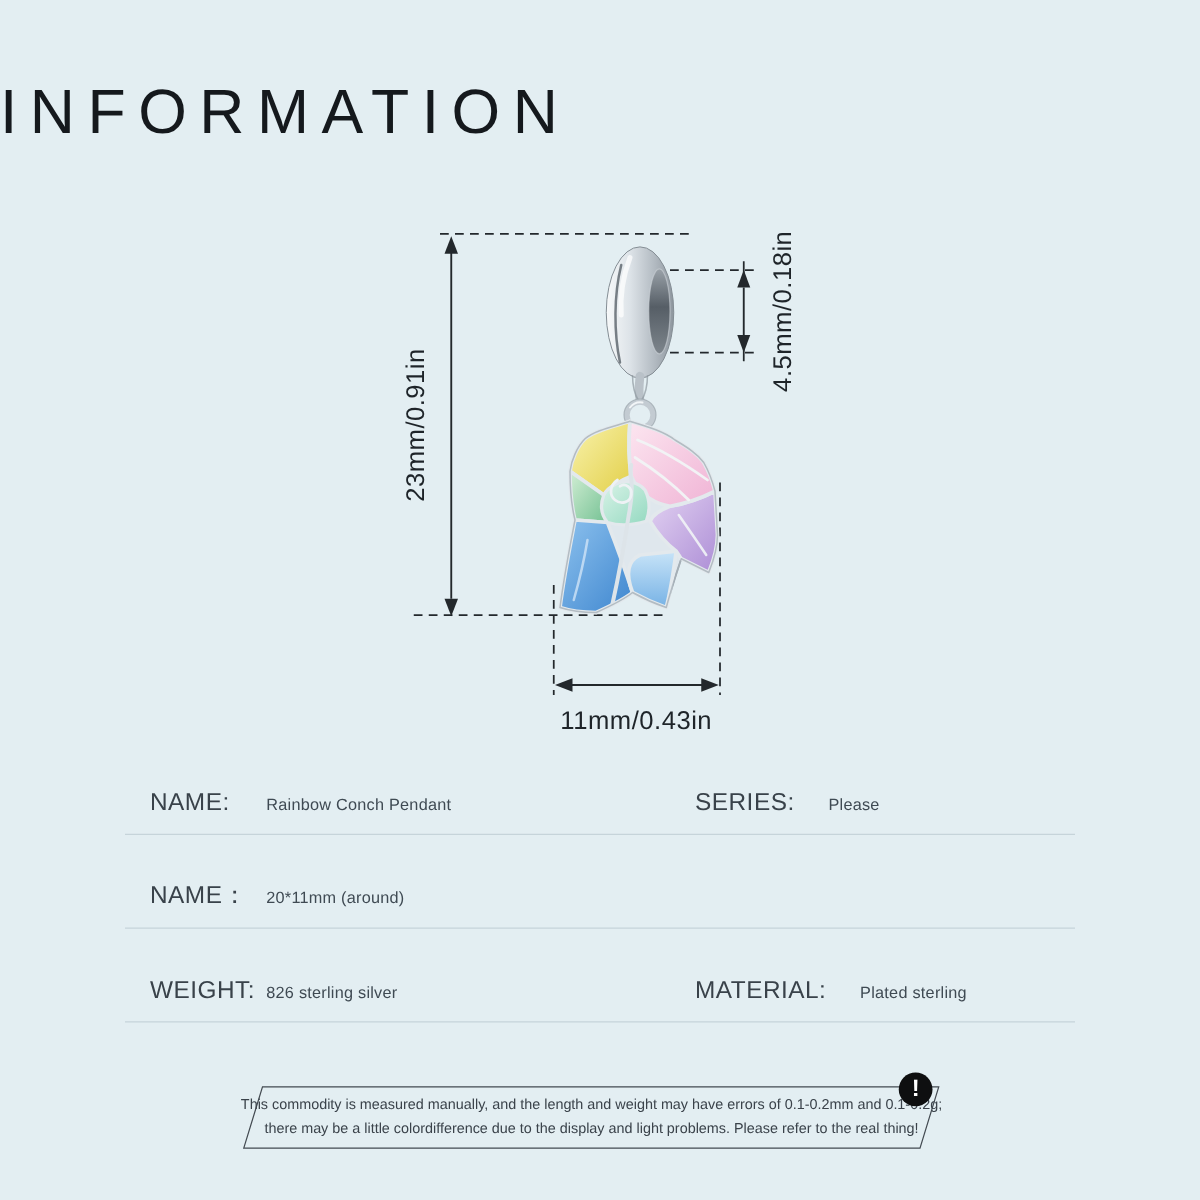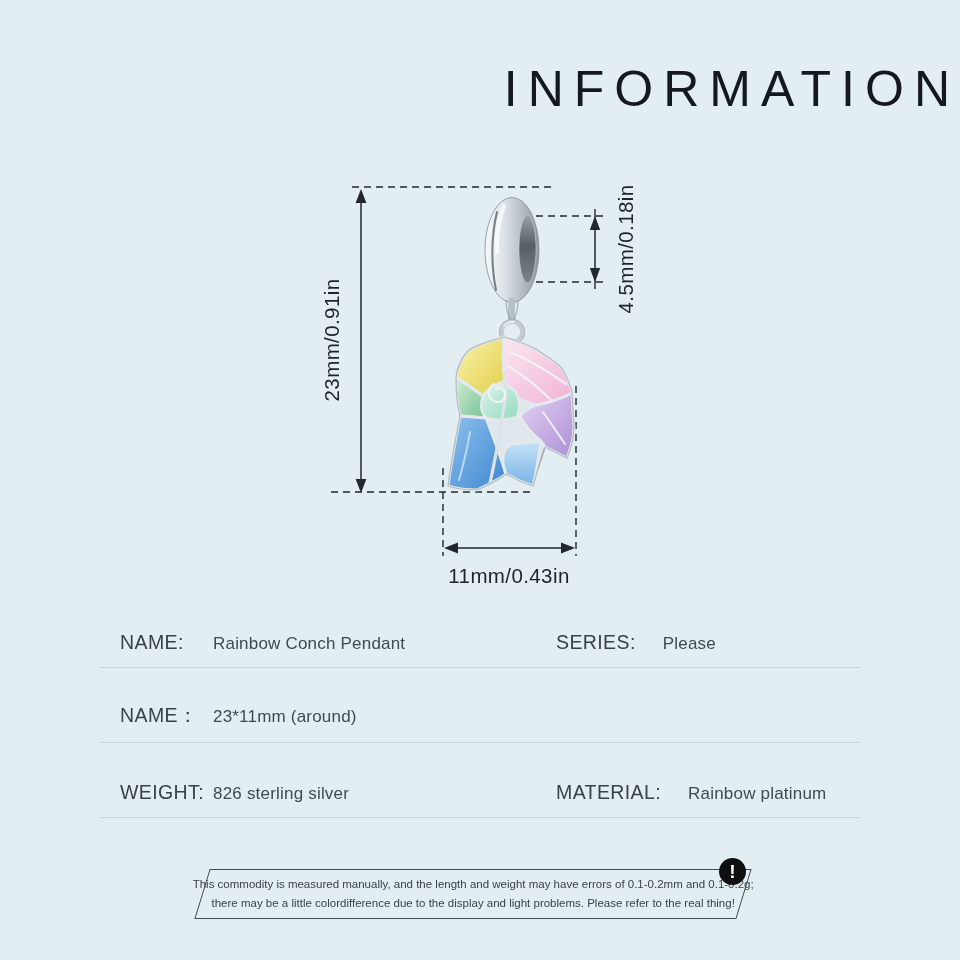--- a/index.html
+++ b/index.html
@@ -4,42 +4,42 @@
 <style>
   html,body{margin:0;padding:0;}
   body{
     width:960px;height:960px;position:relative;overflow:hidden;
     background:#e3eef2;
     font-family:"Liberation Sans", sans-serif;
   }
   
   .title{
     position:absolute;top:26px;left:0;width:100%;
-    text-align:right;font-size:50px;font-weight:500;
+    text-align:left;font-size:50px;font-weight:500;
     letter-spacing:10px;color:#15191d;line-height:58px;
   }
   
   .figure-svg{position:absolute;left:0;top:0;width:960px;height:960px;display:block;}
   .dim-text{
     font-family:"Liberation Sans", sans-serif;
     font-size:20.5px;font-weight:500;fill:#1e2429;letter-spacing:.4px;
   }
   
   .specs{position:absolute;left:100px;top:593px;width:760px;}
   .spec-row{
     height:75px;box-sizing:border-box;border-bottom:1px solid #c6d4da;
     display:flex;align-items:flex-end;padding-bottom:13px;
   }
   .spec-col{display:flex;align-items:baseline;}
   .spec-col.left{flex:0 0 456px;padding-left:20px;box-sizing:border-box;}
   .spec-col.right{flex:1;}
   .spec-label{font-weight:400;font-size:19.5px;color:#39424a;letter-spacing:.4px;white-space:pre;}
   .spec-col.left .spec-label{min-width:93px;}
   .spec-col.right .spec-label{margin-right:27px;}
-  .spec-value{font-size:17px;color:#3f4a53;letter-spacing:.2px;white-space:pre;}
+  .spec-value{font-size:13px;color:#3f4a53;letter-spacing:.2px;white-space:pre;}
   
   .banner{
     position:absolute;left:202px;top:869px;width:540px;height:48px;
     border:1.2px solid #434a51;transform:skewX(-17deg);background:transparent;
   }
   .banner-inner{
     width:106%;margin-left:-3%;height:100%;transform:skewX(17deg);
     display:flex;flex-direction:column;justify-content:center;
     text-align:center;font-size:11.5px;font-weight:500;color:#3a424a;line-height:1.65;
   }
@@ -204,32 +204,32 @@
     </div>
     <div class="spec-col right">
       <span class="spec-label">SERIES:</span>
       <span class="spec-value">Please</span>
     </div>
   </div>
 
   <div class="spec-row">
     <div class="spec-col left">
       <span class="spec-label">NAME：</span>
-      <span class="spec-value">23*11mm (around)</span>
+      <span class="spec-value">20*11mm (around)</span>
     </div>
   </div>
 
   <div class="spec-row">
     <div class="spec-col left">
       <span class="spec-label">WEIGHT:</span>
       <span class="spec-value">826 sterling silver</span>
     </div>
     <div class="spec-col right">
       <span class="spec-label">MATERIAL:</span>
-      <span class="spec-value">Rainbow platinum</span>
+      <span class="spec-value">Plated sterling</span>
     </div>
   </div>
 
 </div>
 
 <div class="banner">
   <div class="banner-inner">
     <div>This commodity is measured manually, and the length and weight may have errors of 0.1-0.2mm and 0.1-0.2g;</div>
     <div>there may be a little colordifference due to the display and light problems. Please refer to the real thing!</div>
   </div>

